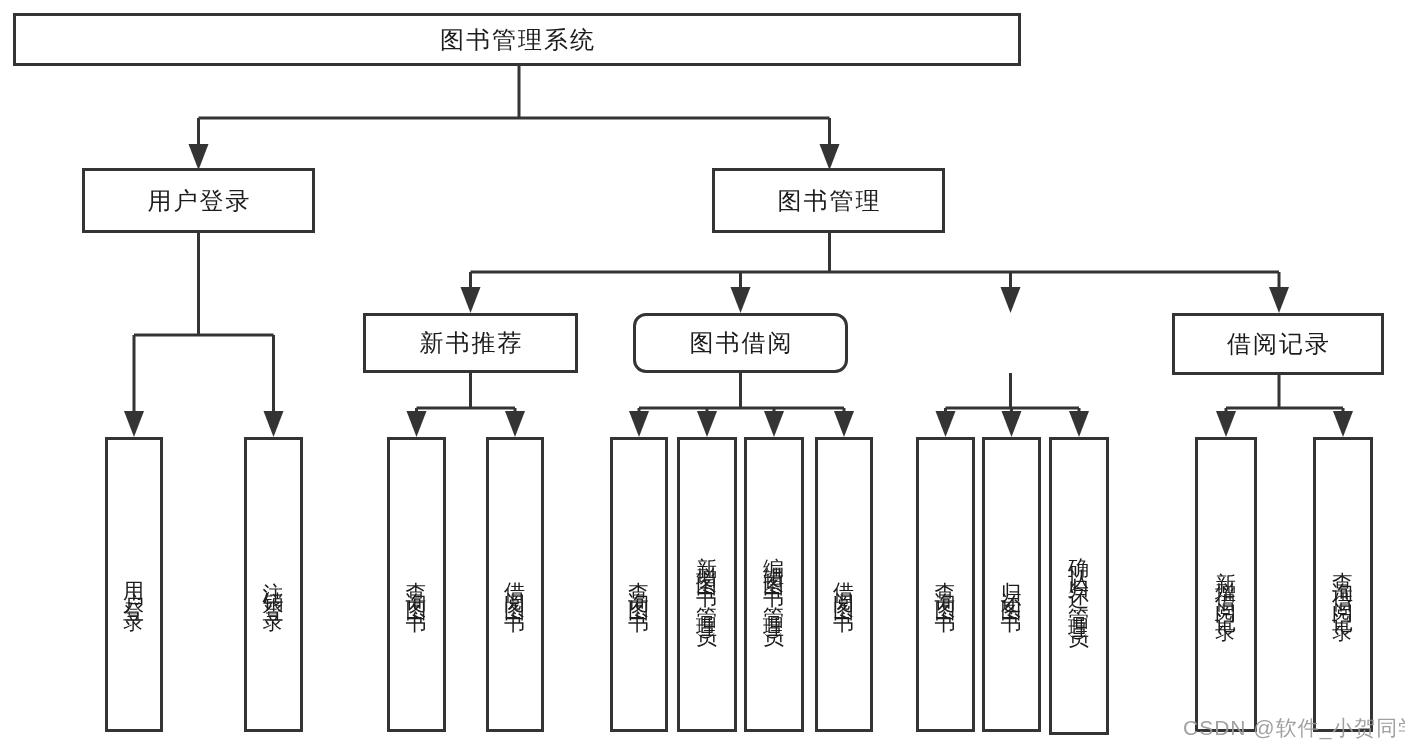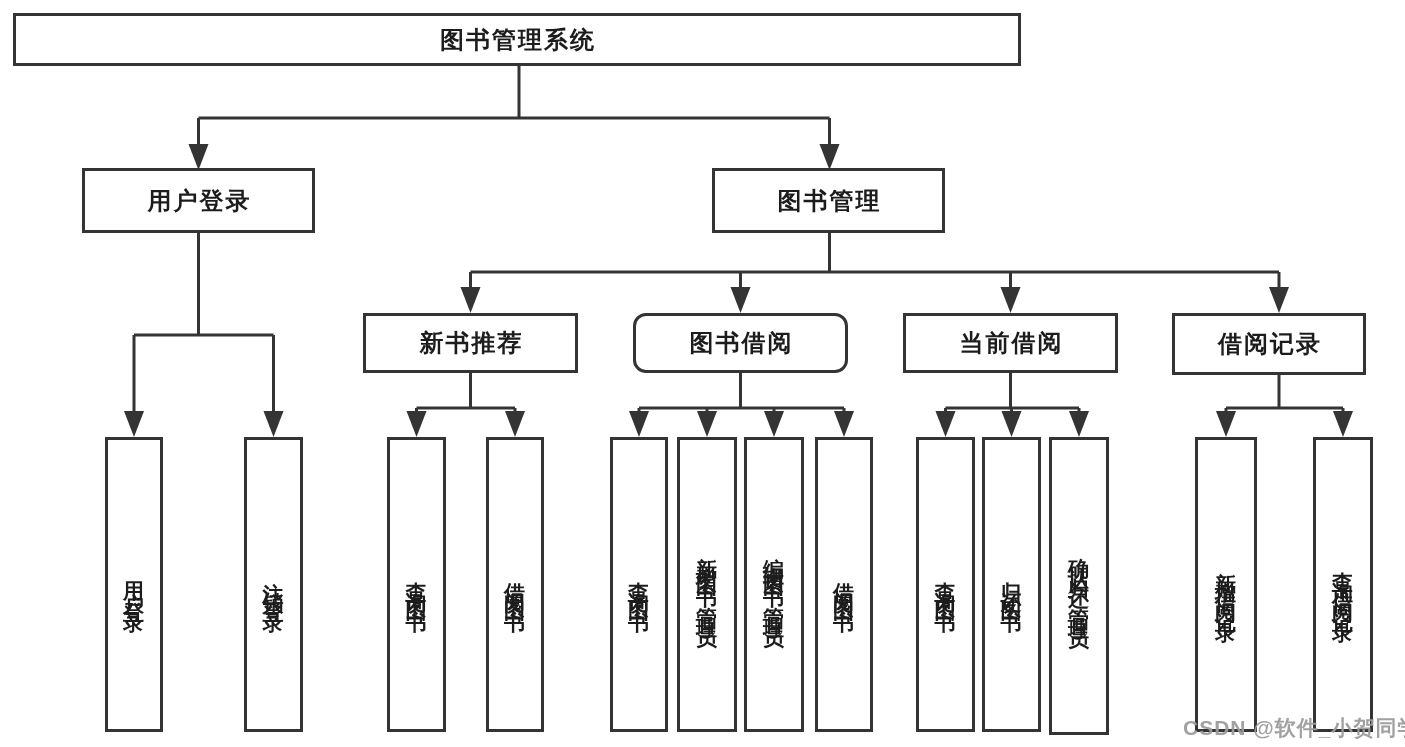--- a/index.html
+++ b/index.html
@@ -3,21 +3,20 @@
 <meta charset="utf-8">
 <style>
   html, body { margin: 0; padding: 0; background: #ffffff; }
   .canvas {
     position: relative;
     width: 1405px;
     height: 747px;
     background: #ffffff;
     font-family: "Liberation Sans", sans-serif;
     overflow: hidden;
-    font-weight: bold;
   }
   .connectors {
     position: absolute;
     left: 0; top: 0;
     width: 1405px; height: 747px;
     pointer-events: none;
   }
   .box {
     position: absolute;
     box-sizing: border-box;
@@ -106,24 +105,21 @@
   <div class="box hbox" style="left:712px; top:168px; width:233px; height:65px;">
     <span>图书管理</span>
   </div>
 
   <div class="box hbox" style="left:363px; top:313px; width:215px; height:60px;">
     <span>新书推荐</span>
   </div>
   <div class="box hbox" style="left:633px; top:313px; width:215px; height:60px;border-radius:13px;">
     <span>图书借阅</span>
   </div>
-  <div class="box hbox" style="left:903px; top:313px; width:215px; height:60px;">
-    <span>当前借阅</span>
-  </div>
-  <div class="box hbox" style="left:1172px; top:313px; width:194px; height:62px;">
+  <div class="box hbox" style="left:1172px; top:313px; width:212px; height:62px;">
     <span>借阅记录</span>
   </div>
 
   <div class="box leaf" style="left:105px; top:437px; width:58px; height:295px;">
     <span class="vtext">用户登录</span>
   </div>
   <div class="box leaf" style="left:244px; top:437px; width:59px; height:295px;">
     <span class="vtext">注销登录</span>
   </div>
 

